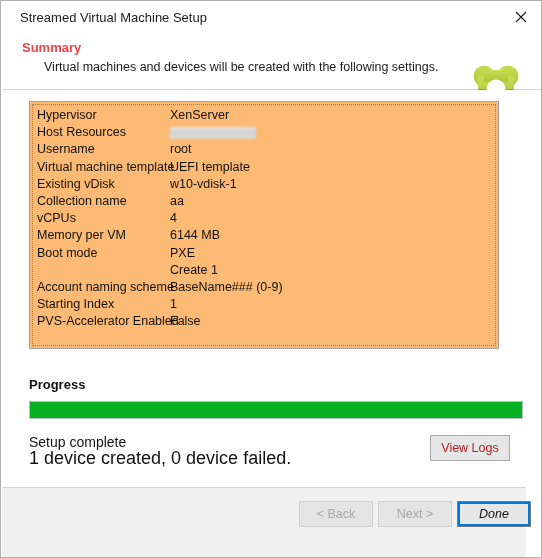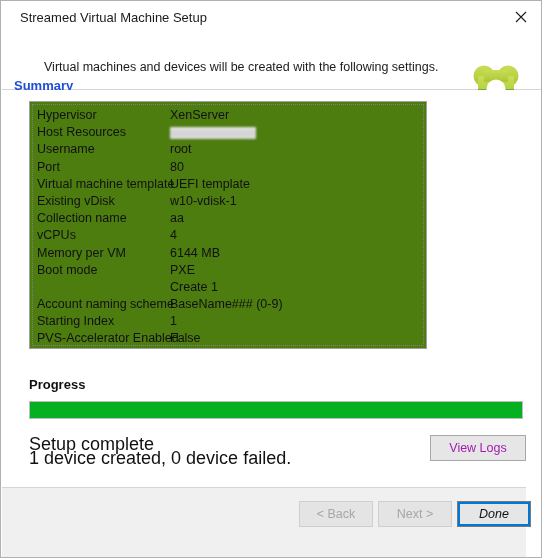--- a/index.html
+++ b/index.html
@@ -56,27 +56,26 @@
   #header {
     position: absolute;
     left: 1px; top: 32px;
     width: 540px;
     height: 56px;
     background: #ffffff;
     border-bottom: 1px solid #d4d4d4;
   }
   #header-title {
     position: absolute;
-    left: 12px;
+    left: 20px;
     top: 7px;
     font-size: 13px;
     font-weight: bold;
-    color: #1d4ed8;
-    white-space: nowrap;
-    margin-top: 38px;
+    color: #ef4444;
+    white-space: nowrap;
   }
   #header-subtitle {
     position: absolute;
     left: 42px;
     top: 27px;
     font-size: 12.5px;
     color: #1b1b1b;
     white-space: nowrap;
   }
   #brand-logo {
@@ -94,25 +93,25 @@
     width: 540px;
     height: 396px;
     background: #ffffff;
   }
 
   
   #settings-panel {
     position: absolute;
     left: 27px;
     top: 11px;
-    width: 398px;
+    width: 470px;
     height: 248px;
     box-sizing: border-box;
     border: 1px solid #a0a0a0;
-    background: #4d7c0f;
+    background: #fdba74;
   }
   #settings-focus {
     position: absolute;
     left: 2px;
     top: 2px;
     right: 2px;
     bottom: 2px;
     border: 1px dotted #808080;
     pointer-events: none;
   }
@@ -170,45 +169,45 @@
   }
   #progress-fill {
     height: 100%;
     background: #06b020;
   }
 
   #status-line-1 {
     position: absolute;
     left: 27px;
     top: 344px;
-    font-size: 18px;
+    font-size: 14px;
     color: #111111;
     white-space: nowrap;
   }
   #status-line-2 {
     position: absolute;
     left: 27px;
     top: 358px;
     font-size: 18px;
     color: #111111;
     white-space: nowrap;
   }
 
   #view-logs-button {
     position: absolute;
     left: 428px;
     top: 345px;
-    width: 96px;
+    width: 80px;
     height: 26px;
     box-sizing: border-box;
     background: #e6e6e6;
     border: 1px solid #a8a8a8;
     font-family: "Liberation Sans", sans-serif;
     font-size: 12.5px;
-    color: #a21caf;
+    color: #b91c1c;
     cursor: default;
     padding: 0;
   }
 
   
   #footer {
     position: absolute;
     left: 1px;
     top: 486px;
     width: 524px;
@@ -305,24 +304,20 @@
           </div>
           <div class="setting-row">
             <div class="setting-label">Host Resources</div>
             <div class="setting-value redacted"></div>
           </div>
           <div class="setting-row">
             <div class="setting-label">Username</div>
             <div class="setting-value">root</div>
           </div>
           <div class="setting-row">
-            <div class="setting-label">Port</div>
-            <div class="setting-value">80</div>
-          </div>
-          <div class="setting-row">
             <div class="setting-label">Virtual machine template</div>
             <div class="setting-value">UEFI template</div>
           </div>
           <div class="setting-row">
             <div class="setting-label">Existing vDisk</div>
             <div class="setting-value">w10-vdisk-1</div>
           </div>
           <div class="setting-row">
             <div class="setting-label">Collection name</div>
             <div class="setting-value">aa</div>

